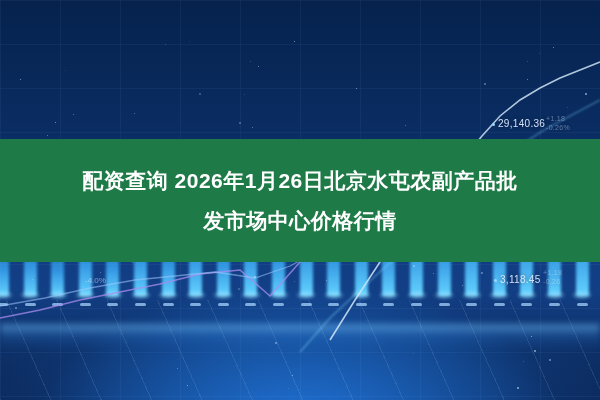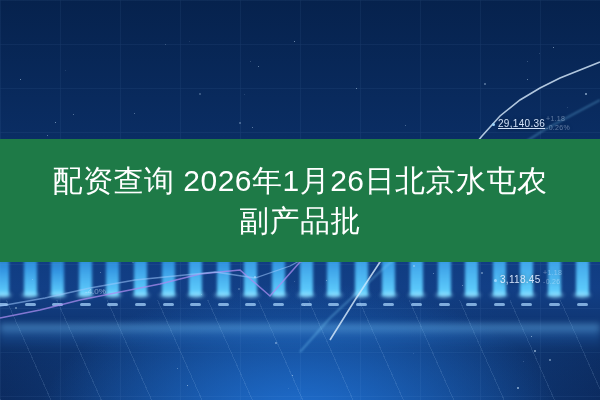--- a/index.html
+++ b/index.html
@@ -82,21 +82,21 @@
   .spark{position:absolute;border-radius:50%;background:#cfeaff;}
 
   
   .banner{
     position:absolute;left:0;right:0;top:139px;height:123px;
     background:#1e7a47;
     display:flex;align-items:center;justify-content:center;
   }
   .banner-inner{
     width:520px;text-align:center;
-    color:#ffffff;font-size:30px;line-height:40px;font-weight:normal;
+    color:#ffffff;font-size:21px;line-height:40px;font-weight:bold;
     letter-spacing:.5px;
   }
   .banner-line{display:block;}
 </style>
 </head>
 <body>
 
 <div id="stage">
 
   <div class="bg-base"></div>
@@ -232,42 +232,43 @@
       <div class="spark" style="width: 1px; height: 1px; left: 188.672px; top: 41.4579px; opacity: 0.15;"></div>
       <div class="spark" style="width: 1px; height: 1px; left: 54.807px; top: 121.985px; opacity: 0.66;"></div>
       <div class="spark" style="width: 1px; height: 1px; left: 458.36px; top: 192.892px; opacity: 0.62;"></div>
       <div class="spark" style="width: 2px; height: 2px; left: 480.573px; top: 271.645px; opacity: 0.46;"></div>
       <div class="spark" style="width: 1px; height: 1px; left: 244.202px; top: 213.938px; opacity: 0.42;"></div>
       <div class="spark" style="width: 1px; height: 1px; left: 433.058px; top: 272.791px; opacity: 0.5;"></div>
       <div class="spark" style="width: 1px; height: 1px; left: 530.702px; top: 335.814px; opacity: 0.69;"></div>
       <div class="spark" style="width: 1px; height: 1px; left: 292.234px; top: 375.027px; opacity: 0.69;"></div>
     </div>
 
-  <div class="dlabel big" style="left:492px;top:118px;text-decoration:underline;">
+  <div class="dlabel big" style="left:492px;top:118px;">
     <span class="dot"></span><span>29,140.36</span>
   </div>
   <div class="dlabel" style="left:428px;top:211px;">
     <span class="dot"></span><span>19,580</span>
   </div>
   <div class="dlabel big" style="left:494px;top:274px;">
     <span class="dot"></span><span>3,118.45</span>
   </div>
   <div class="dlabel" style="left:253px;top:239px;">
     <span class="dot"></span><span>7,465.67</span>
   </div>
 
   <div class="pbox" style="left:130px;top:230px;">0.0%</div>
-  <div class="pflat" style="left:85px;top:287px;">-4.0%</div>
+  <div class="pflat" style="left:85px;top:276px;">-4.0%</div>
 
   <div class="dlabel dim" style="left:546px;top:115px;">+1.18</div>
   <div class="dlabel dim" style="left:546px;top:124px;">-0.26%</div>
   <div class="dlabel dim" style="left:543px;top:269px;">+1.18</div>
   <div class="dlabel dim" style="left:543px;top:278px;">-0.26</div>
   <div class="dlabel dim" style="left:489px;top:205px;">0.32%</div>
   <div class="dlabel dim" style="left:489px;top:214px;">1.04%</div>
 
   <div class="banner">
     <div class="banner-inner">
       <span class="banner-line">配资查询 2026年1月26日北京水屯农副产品批</span>
+      <span class="banner-line">发市场中心价格行情</span>
     </div>
   </div>
 
 </div>
 
 </body></html>

